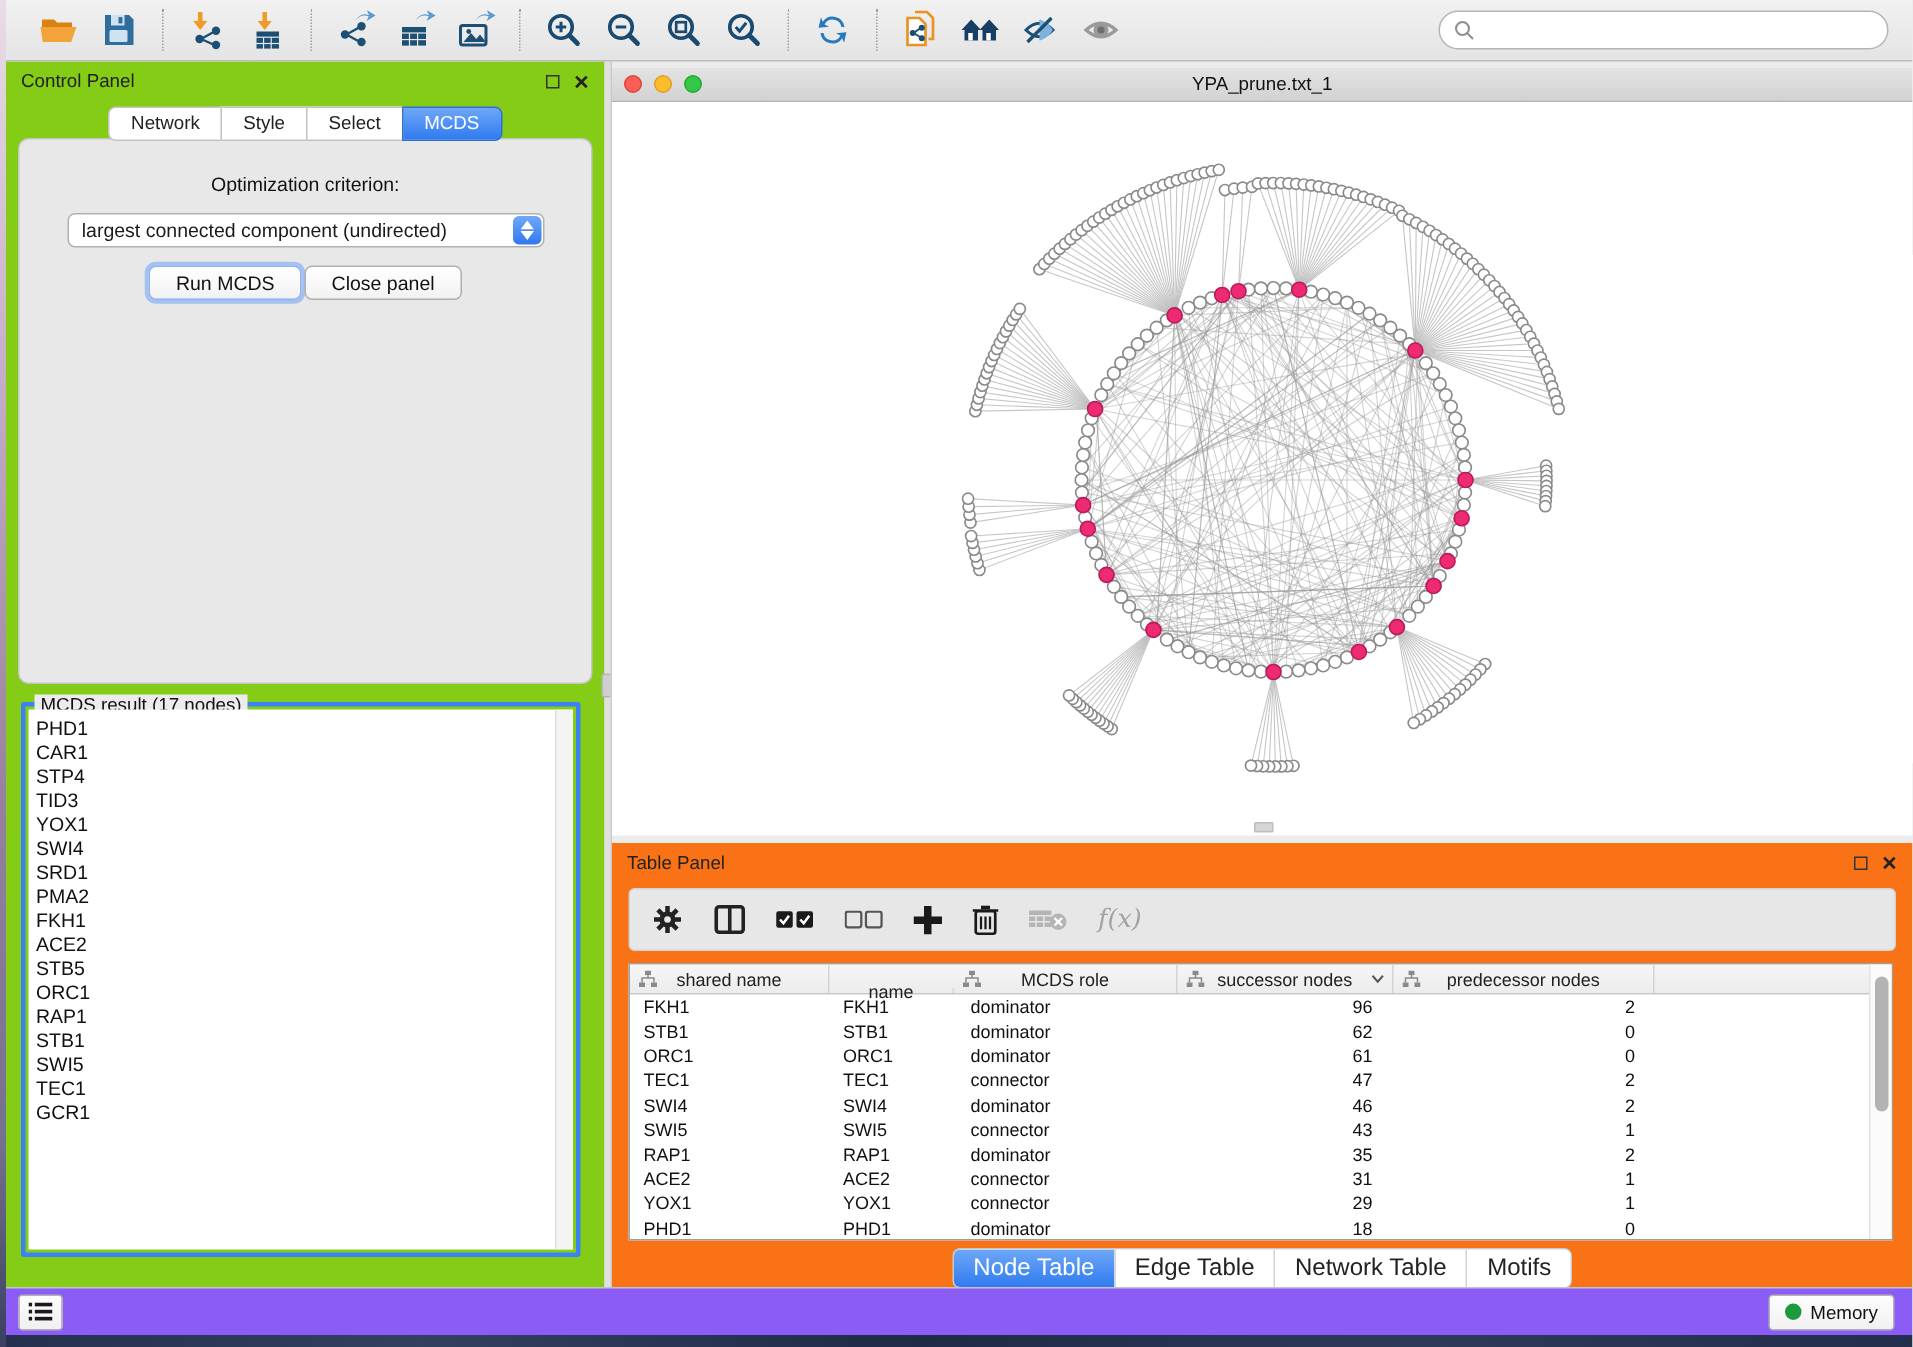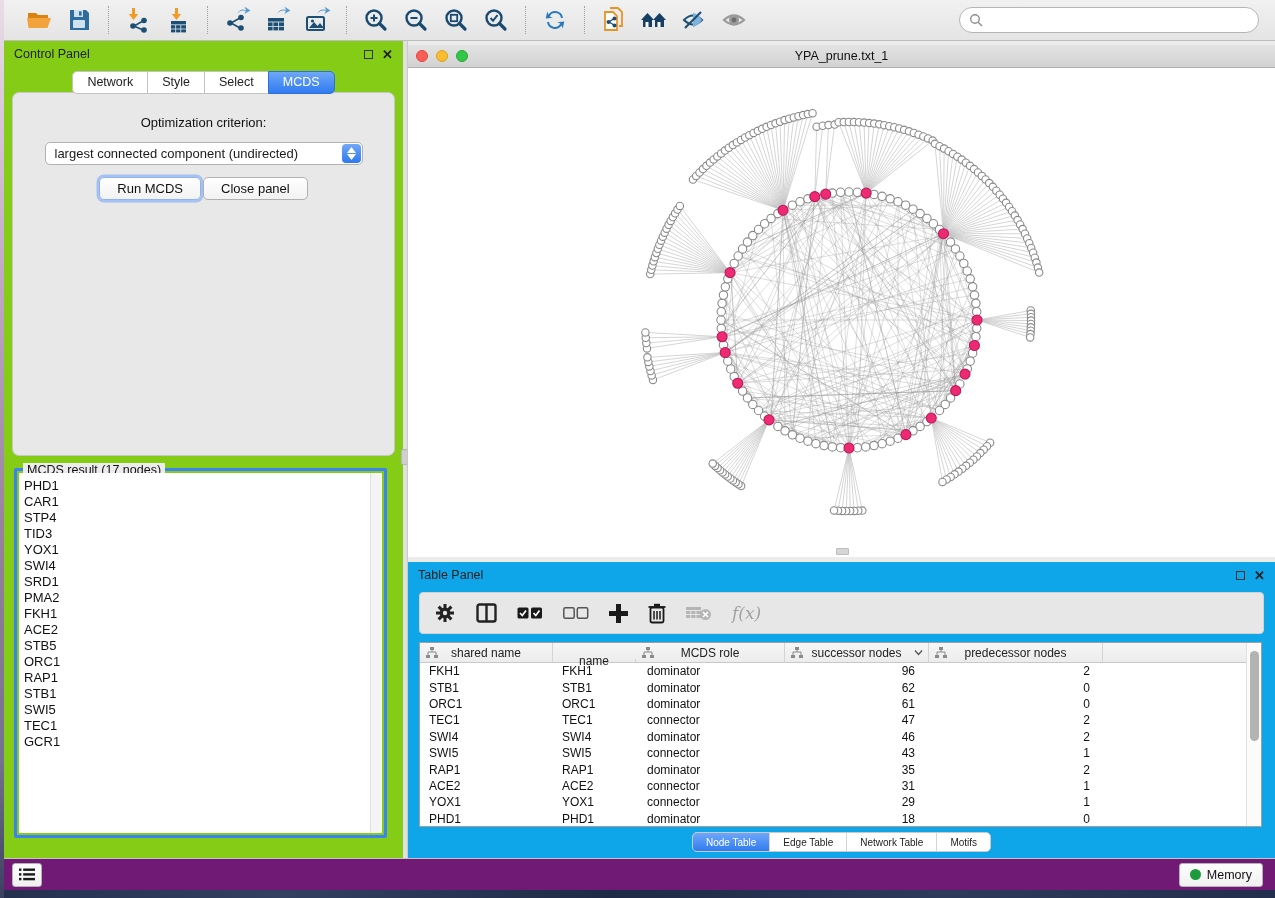--- a/index.html
+++ b/index.html
@@ -73,21 +73,21 @@
   .light { width:12px; height:12px; border-radius:50%; }
   .light.red { background:#f95f57; border:1px solid #e0443c; }
   .light.yellow { background:#fbbd2e; border:1px solid #dfa023; }
   .light.green { background:#33c748; border:1px solid #25a833; }
   .net-title { position:absolute; left:0; right:0; text-align:center; font-size:12.5px; color:#111; }
   .net-canvas { position:relative; width:100%; height:488px; background:#fff; }
   .net-canvas svg { display:block; }
   .h-grip { position:absolute; left:428px; bottom:1px; width:13px; height:7px; background:#d6d6d6; border:1px solid #bdbdbd; border-radius:1px; }
 
   
-  .table-panel { position:absolute; left:0; top:521px; right:0; bottom:0; background:#0ea5e9; }
+  .table-panel { position:absolute; left:0; top:521px; right:0; bottom:0; background:#f97316; }
   .tp-toolbar { margin:4px 11px 0; height:42px; background:#e7e7e7; border:1px solid #d2d2d2; border-radius:4px;
     display:flex; align-items:center; gap:20px; padding:0 14px; }
   .tp-icon { display:flex; align-items:center; justify-content:center; }
   .fx-label { font-family:"DejaVu Serif", serif; font-style:italic; font-size:17px; color:#a2a2a2; }
 
   .ntable { position:absolute; left:11px; right:13px; top:80px; height:185px; background:#fff; border:1px solid #9f9f9f; display:flex; }
   .ntable-main { flex:1; display:flex; flex-direction:column; overflow:hidden; }
   .thead { display:flex; height:20px; background:linear-gradient(#f6f6f6,#ececec); border-bottom:1px solid #c9c9c9; flex:none; }
   .th { position:relative; display:flex; align-items:center; justify-content:center; font-size:12px; color:#222; border-right:1px solid #d4d4d4; }
   .th .tree-ic { position:absolute; left:6px; top:4px; }
@@ -96,26 +96,26 @@
   .trow { display:flex; height:16.4px; align-items:center; }
   .tcell { font-size:12px; color:#111; white-space:nowrap; overflow:hidden; }
   .tcell.c0{width:133px; padding-left:9px;} .tcell.c1{width:83px; padding-left:9px;} .tcell.c2{width:149px; padding-left:11px;}
   .tcell.c3{width:144px; text-align:right; padding-right:14px;} .tcell.c4{width:174px; text-align:right; padding-right:13px;} .tcell.cf{flex:1;}
   .tbody { flex:1; }
   .table-scroll { width:15px; background:#fbfbfb; border-left:1px solid #e2e2e2; position:relative; }
   .scroll-thumb { position:absolute; left:2.5px; width:9px; top:8px; height:90px; background:#b3b3b3; border-radius:5px; }
 
   .tp-tabs { position:absolute; left:0; right:0; top:270px; display:flex; justify-content:center; }
   .tp-tabs .tabwrap { display:flex; background:#fff; border:1px solid #c9c9c9; border-radius:5px; overflow:hidden; }
-  .btab { font-size:10px; padding:4px 13px 3px; color:#222; border-left:1px solid #d4d4d4; background:#fff; }
+  .btab { font-size:16px; padding:4px 13px 3px; color:#222; border-left:1px solid #d4d4d4; background:#fff; }
   .btab:first-child { border-left:none; }
   .btab.active { background:linear-gradient(#6fa7f8,#2f7bf0); color:#fff; }
 
   
-  .status-bar { position:absolute; left:4px; right:0; bottom:8px; height:32px; background:#701a75; border-top:1px solid #c4c4c4;
+  .status-bar { position:absolute; left:4px; right:0; bottom:8px; height:32px; background:#8b5cf6; border-top:1px solid #c4c4c4;
     display:flex; align-items:center; padding:0 8px; }
   .list-btn { width:30px; height:24px; background:linear-gradient(#fdfdfd,#f0f0f0); border:1px solid #b3b3b3; border-radius:3px;
     display:flex; align-items:center; justify-content:center; }
   .memory-btn { margin-left:auto; margin-right:4px; height:24px; padding:0 10px; background:linear-gradient(#fdfdfd,#f1f1f1);
     border:1px solid #b3b3b3; border-radius:3px; display:flex; align-items:center; gap:6px; font-size:12.5px; color:#111; }
   .mem-dot { width:11px; height:11px; border-radius:50%; background:#1d9b3c; }
 </style>
 </head>
 <body>
 

